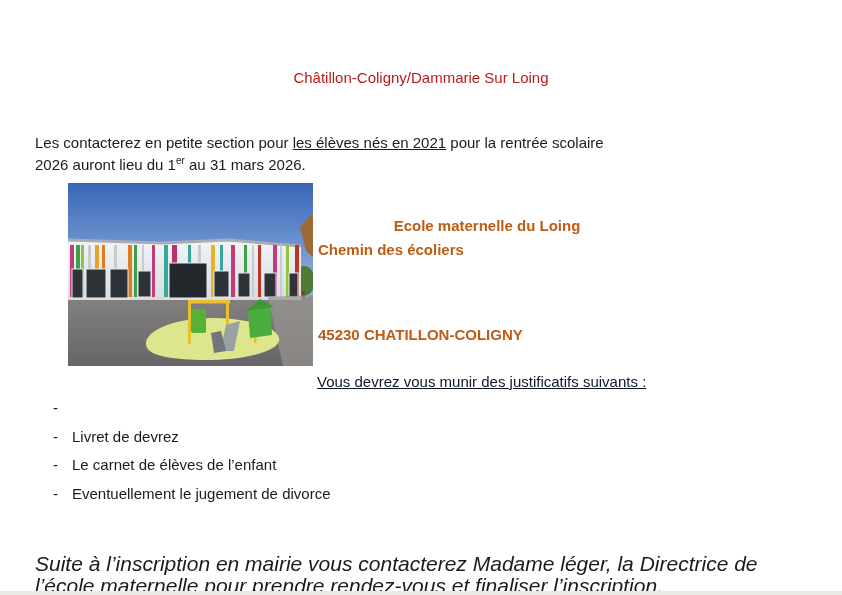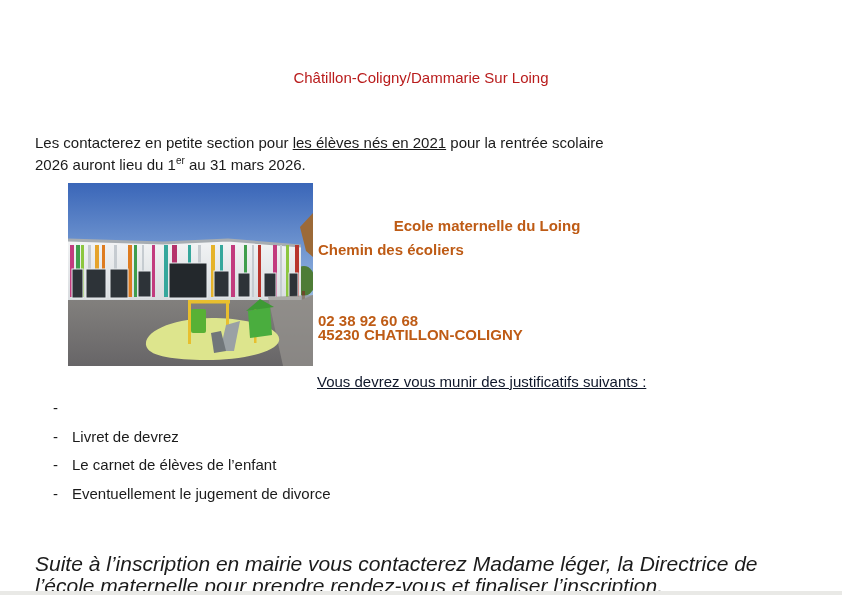--- a/index.html
+++ b/index.html
@@ -171,21 +171,20 @@
         <polygon points="178,128 192,116 206,124" fill="#3e9a35"></polygon>
         <polygon points="158,142 172,138 166,168 152,168" fill="#9aa1a5"></polygon>
         <polygon points="143,150 153,148 158,168 146,170" fill="#70767a"></polygon>
       </g>
     </svg>
   </div>
 
   <div class="school-line school-name">Ecole maternelle du Loing</div>
   <div class="school-line school-street">Chemin des écoliers</div>
   <div class="school-line school-city">45230 CHATILLON-COLIGNY</div>
-  <div class="school-line school-phone">02 38 92 60 68</div>
 
   <div class="req-heading">Vous devrez vous munir des justificatifs suivants :</div>
 
   <div class="req-list">
     <div class="req-item">
       <span class="dash">-</span>
     </div>
     <div class="req-item">
       <span class="dash">-</span>
       <span>Livret de devrez</span>

